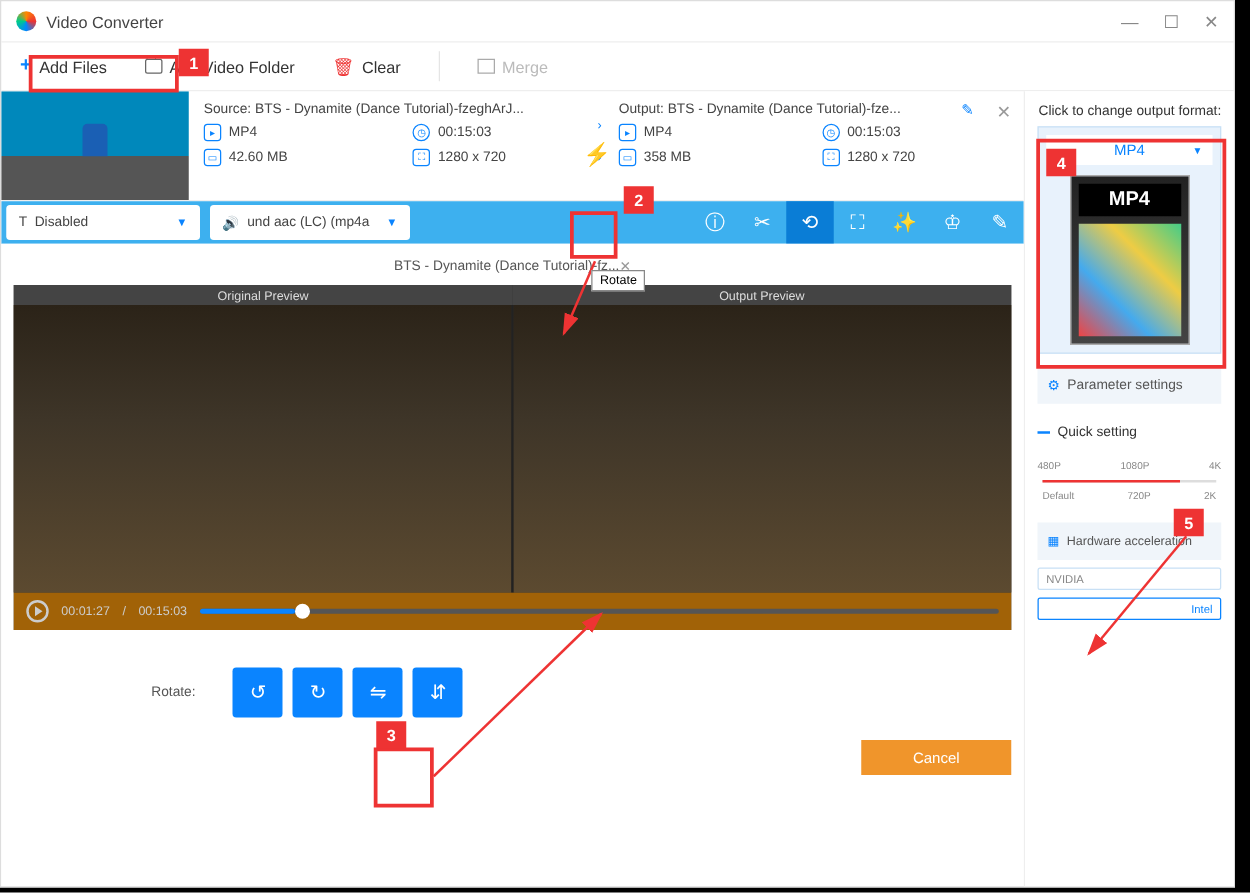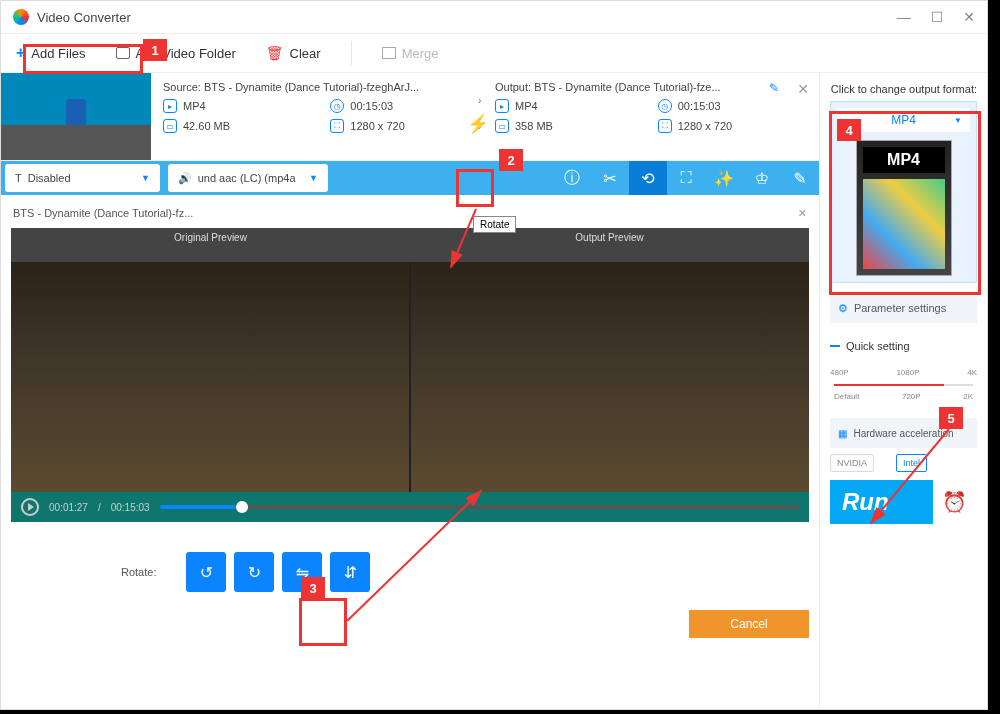--- a/index.html
+++ b/index.html
@@ -37,29 +37,29 @@
 .edit-pen { position: absolute; right: 40px; top: 8px; color: #0a84ff; cursor: pointer; font-size: 12px; }
 .blue-bar { height: 34px; background: #3db0ef; display: flex; align-items: center; position: relative; }
 .sub-select { background: #fff; height: 28px; margin: 0 4px; border-radius: 3px; display: flex; align-items: center; padding: 0 10px; font-size: 11px; color: #444; gap: 6px; cursor: pointer; }
 .sub-select.w1 { width: 155px; }
 .sub-select.w2 { width: 160px; }
 .sub-select .caret { margin-left: auto; color: #0a84ff; font-size: 9px; }
 .tool-icons { display: flex; margin-left: auto; }
 .tool-ic { width: 38px; height: 34px; display: flex; align-items: center; justify-content: center; color: #fff; font-size: 16px; cursor: pointer; }
 .tool-ic.active { background: #0a7dd6; }
 .preview-panel { flex: 1; background: #fff; padding: 8px 0 0 0; position: relative; overflow: hidden; }
-.preview-title { font-size: 11px; color: #555; padding: 4px 12px; display: flex; justify-content: space-between; }
+.preview-title { font-size: 11px; color: #555; padding: 4px 12px; display: flex; justify-content: center; }
 .preview-title .xc { color: #999; cursor: pointer; }
 .preview-box { margin: 4px 10px 0 10px; background: #333; }
-.preview-header { display: flex; height: 34px; font-size: 10px; color: #ddd; }
+.preview-header { display: flex; height: 16px; font-size: 10px; color: #ddd; }
 .preview-header div { flex: 1; text-align: center; line-height: 20px; background: #444; }
 .preview-images { display: flex; height: 230px; background: linear-gradient(#3a2f20, #4a3a28); }
 .preview-images > div { flex: 1; position: relative; background: linear-gradient(180deg, #2b2318 0%, #3e3528 40%, #5c4a30 100%); }
 .preview-images > div:first-child { border-right: 2px solid #222; }
-.player-bar { height: 30px; background: #0f766e; display: flex; align-items: center; padding: 0 10px; gap: 10px; color: #ccc; font-size: 10px; }
+.player-bar { height: 30px; background: #a16207; display: flex; align-items: center; padding: 0 10px; gap: 10px; color: #ccc; font-size: 10px; }
 .play-btn { width: 18px; height: 18px; border: 2px solid #ccc; border-radius: 50%; display: flex; align-items: center; justify-content: center; cursor: pointer; }
 .play-btn::after { content: ''; border-left: 6px solid #ccc; border-top: 4px solid transparent; border-bottom: 4px solid transparent; margin-left: 2px; }
 .timeline { flex: 1; height: 4px; background: #555; border-radius: 2px; position: relative; }
 .timeline .prog { position: absolute; left: 0; width: 12%; height: 100%; background: #0a84ff; border-radius: 2px; }
 .timeline .knob { position: absolute; left: 12%; top: -4px; width: 12px; height: 12px; background: #fff; border-radius: 50%; }
 .rotate-controls { padding: 30px 0 10px 0; display: flex; align-items: center; gap: 30px; }
 .rotate-label { margin-left: 120px; font-size: 11px; color: #555; }
 .rotate-btns { display: flex; gap: 8px; }
 .rbtn { width: 40px; height: 40px; background: #0a84ff; border-radius: 3px; display: flex; align-items: center; justify-content: center; color: #fff; font-size: 16px; cursor: pointer; }
 .res-info { font-size: 10px; color: #444; line-height: 1.8; }
@@ -76,21 +76,21 @@
 .format-thumb .img { flex: 1; background: linear-gradient(45deg, #e44, #4ae, #ec4, #4c8); margin: 0 6px 6px; }
 .side-btn { margin-top: 10px; background: #f0f5fa; height: 30px; display: flex; align-items: center; padding: 0 8px; gap: 6px; font-size: 11px; color: #555; cursor: pointer; }
 .qs-label { margin-top: 17px; display: flex; align-items: center; gap: 6px; font-size: 11px; color: #333; }
 .qs-label::before { content: ''; width: 10px; height: 2px; background: #0a84ff; }
 .slider { margin-top: 18px; position: relative; height: 30px; }
 .slider .track { position: absolute; top: 14px; left: 4px; right: 4px; height: 2px; background: #ddd; }
 .slider .track-active { position: absolute; top: 14px; left: 4px; width: 75%; height: 2px; background: #e33; }
 .slider .marks { display: flex; justify-content: space-between; font-size: 8px; color: #888; position: absolute; left: 0; right: 0; top: -2px; }
 .slider .marks2 { display: flex; justify-content: space-between; font-size: 8px; color: #888; position: absolute; left: 4px; right: 4px; top: 22px; align-items: center; }
 .hw-btn { margin-top: 18px; background: #f0f5fa; height: 30px; display: flex; align-items: center; padding: 0 8px; gap: 6px; font-size: 10px; color: #555; cursor: pointer; }
-.hw-chips { margin-top: 6px; display: flex; gap: 22px; }
+.hw-chips { margin-top: 6px; display: flex; gap: 6px; flex-direction: column; }
 .chip { border: 1px solid #c8e0f5; padding: 3px 6px; font-size: 9px; border-radius: 2px; color: #888; }
 .chip.intel { color: #0a84ff; border-color: #0a84ff; text-align: right; }
 .run-bar { margin-top: 8px; display: flex; height: 44px; }
 .run-btn { flex: 1; background: #05a8f5; color: #fff; font-size: 24px; font-weight: bold; font-style: italic; display: flex; align-items: center; padding-left: 12px; cursor: pointer; }
 .timer-btn { width: 44px; display: flex; align-items: center; justify-content: center; color: #05a8f5; font-size: 20px; cursor: pointer; }
 .callout { position: absolute; width: 24px; height: 22px; background: #e33; color: #fff; font-size: 13px; font-weight: bold; display: flex; align-items: center; justify-content: center; z-index: 100; }
 .redbox { position: absolute; border: 3px solid #e33; z-index: 99; pointer-events: none; }
 .tooltip { position: absolute; background: #fff; border: 1px solid #888; padding: 2px 6px; font-size: 10px; z-index: 98; text-align: right; }
 svg.arrow-svg { position: absolute; pointer-events: none; z-index: 97; }
 </style>
@@ -283,24 +283,20 @@
         </div>
       </div>
       <div class="hw-btn">
         <span style="color:#0a84ff">▦</span>
         <span>Hardware acceleration</span>
       </div>
       <div class="hw-chips">
         <div class="chip">NVIDIA</div>
         <div class="chip intel">Intel</div>
       </div>
-      <div class="run-bar">
-        <div class="run-btn">Run</div>
-        <div class="timer-btn">⏰</div>
-      </div>
     </div>
   </div>
 
   <div class="redbox" style="left:22px; top:43px; width:120px; height:30px;"></div>
   <div class="callout" style="left:142px; top:38px;">1</div>
 
   <div class="redbox" style="left:455px; top:168px; width:38px; height:38px;"></div>
   <div class="callout" style="left:498px; top:148px;">2</div>
   <div class="tooltip" style="left:472px; top:215px;">Rotate</div>
 

